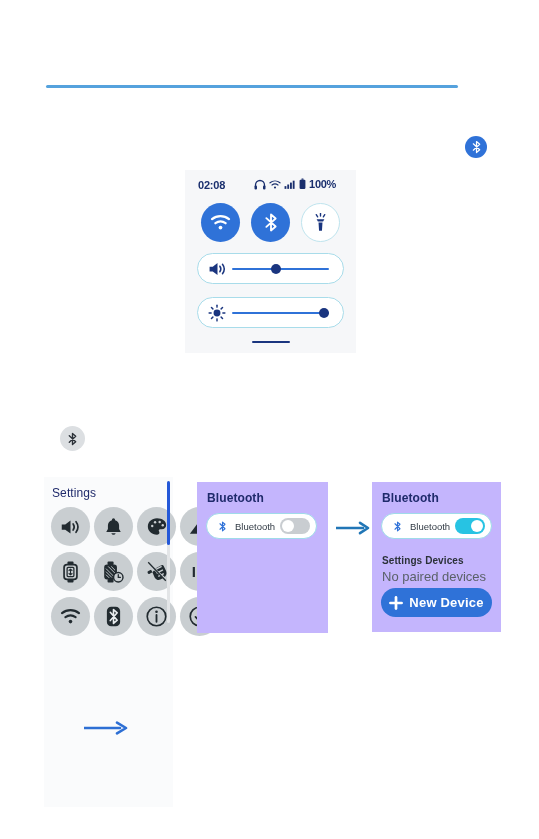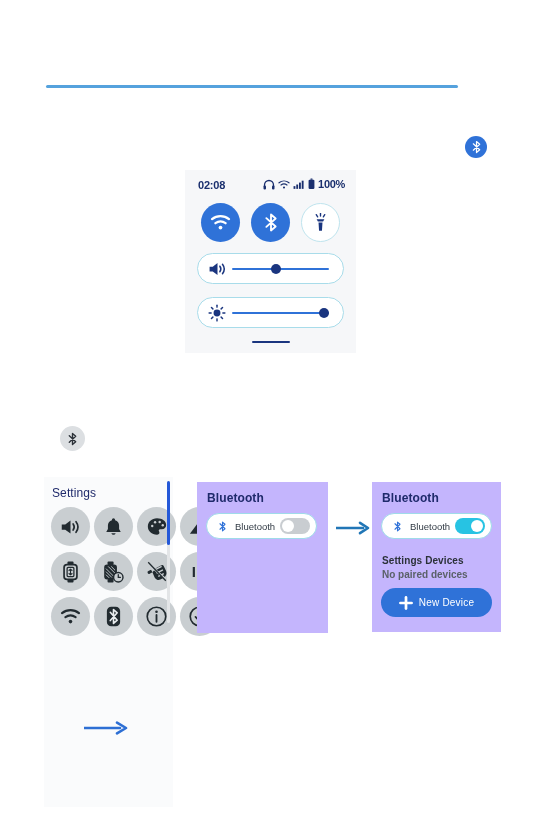--- a/index.html
+++ b/index.html
@@ -35,21 +35,21 @@
   
   #control-center{
     left:185px;top:170px;width:171px;height:183px;
     background:#f6f7f9;
   }
   #cc-time{
     position:absolute;left:13px;top:9px;
     font-size:11px;font-weight:700;color:#1a2f6e;letter-spacing:-0.2px;
   }
   #cc-status-icons{
-    position:absolute;right:11px;top:8px;
+    position:absolute;right:20px;top:8px;
     display:flex;align-items:center;gap:3px;
   }
   #cc-battery-pct{
     font-size:11px;font-weight:700;color:#1a2f6e;letter-spacing:-0.3px;
   }
 
   .cc-toggle-row{
     position:absolute;left:0;top:33px;width:171px;
     display:flex;justify-content:center;gap:11px;
   }
@@ -156,30 +156,30 @@
   }
   .bt-switch.off .bt-switch-knob{left:2px;}
   .bt-switch.on .bt-switch-knob{right:2px;}
 
   #bt-connected-heading{
     position:absolute;left:10px;top:73px;
     font-size:10px;font-weight:600;color:#2b3138;letter-spacing:0.1px;
   }
   #bt-no-paired{
     position:absolute;left:10px;top:87px;
-    font-size:10px;color:#5a6168;font-weight:bold;
+    font-size:13px;color:#5a6168;
   }
   #bt-new-device-button{
     position:absolute;left:9px;top:106px;width:111px;height:29px;
     border-radius:16px;background:#2f72d8;
     display:flex;align-items:center;justify-content:center;gap:6px;
     cursor:pointer;
   }
   #bt-new-device-label{
-    font-size:10px;font-weight:400;color:#ffffff;letter-spacing:0.2px;
+    font-size:13px;font-weight:700;color:#ffffff;letter-spacing:0.2px;
   }
   #bt-panels-arrow{left:336px;top:521px;}
 </style>
 </head>
 <body>
 
 <div class="abs" id="top-rule"></div>
 
 <div class="abs" id="bt-badge-blue">
   <svg width="11" height="14" viewBox="0 0 24 30">

